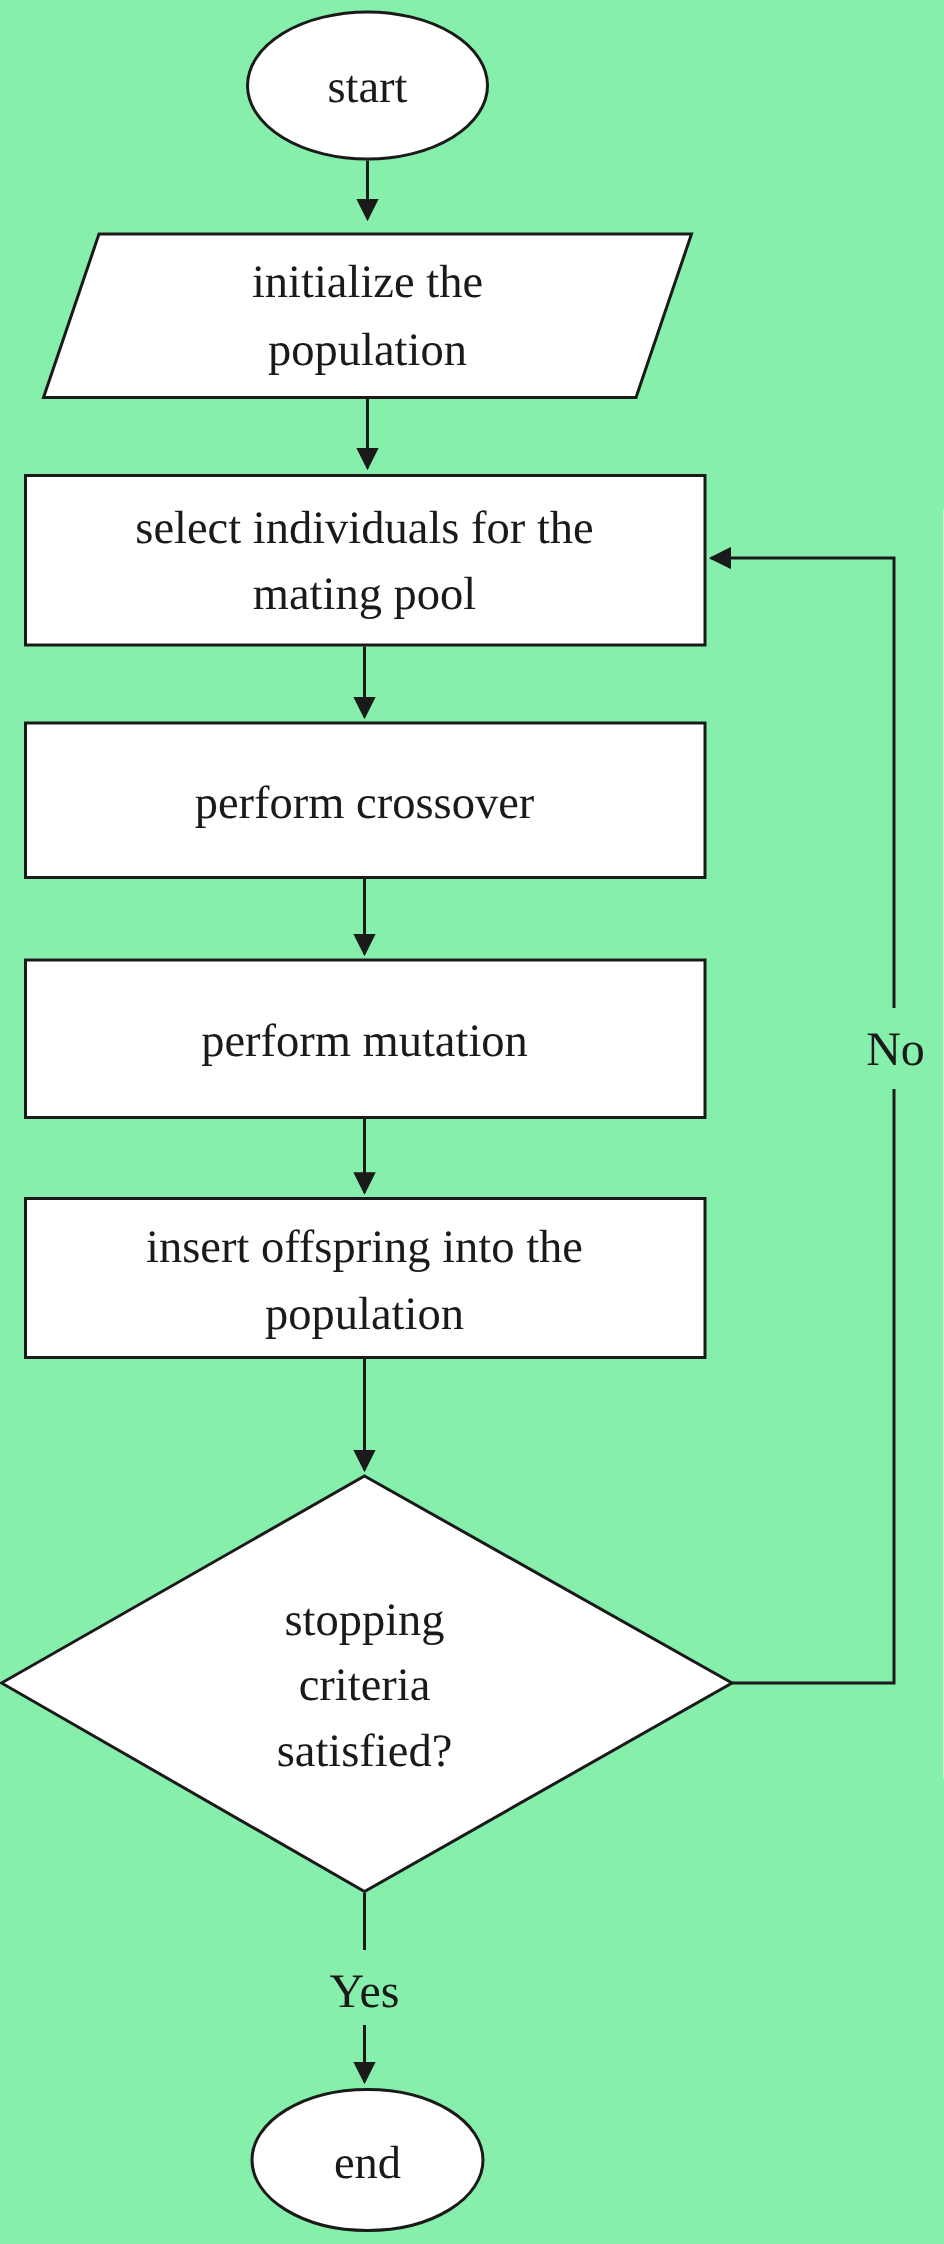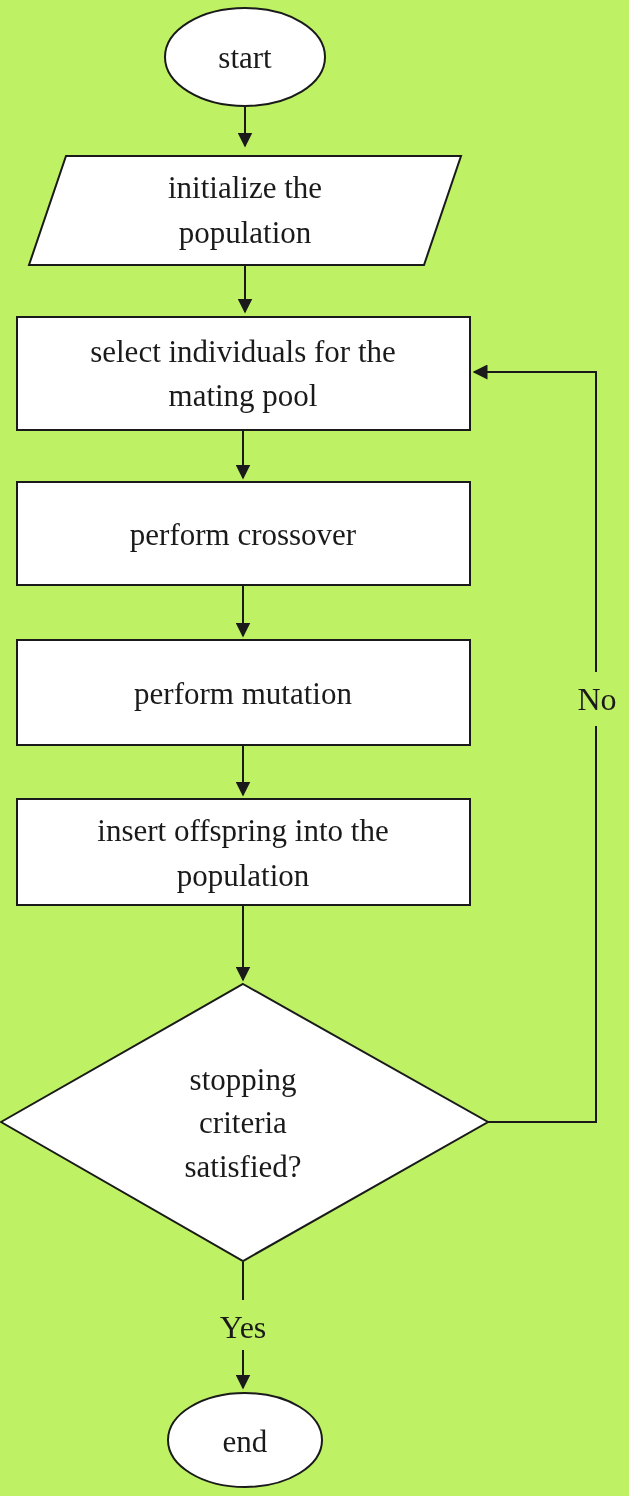--- a/index.html
+++ b/index.html
@@ -7,21 +7,21 @@
     padding: 0;
     background: #ffffff;
     width: 629px;
     height: 1496px;
     overflow: hidden;
   }
   .diagram-wrap {
     position: relative;
     width: 629px;
     height: 1496px;
-    background: #bef264;
+    background: #86efac;
   }
   svg { display: block; }
   .shape {
     fill: #ffffff;
     stroke: #1a1a1a;
     stroke-width: 2;
   }
   .edge {
     fill: none;
     stroke: #1a1a1a;

